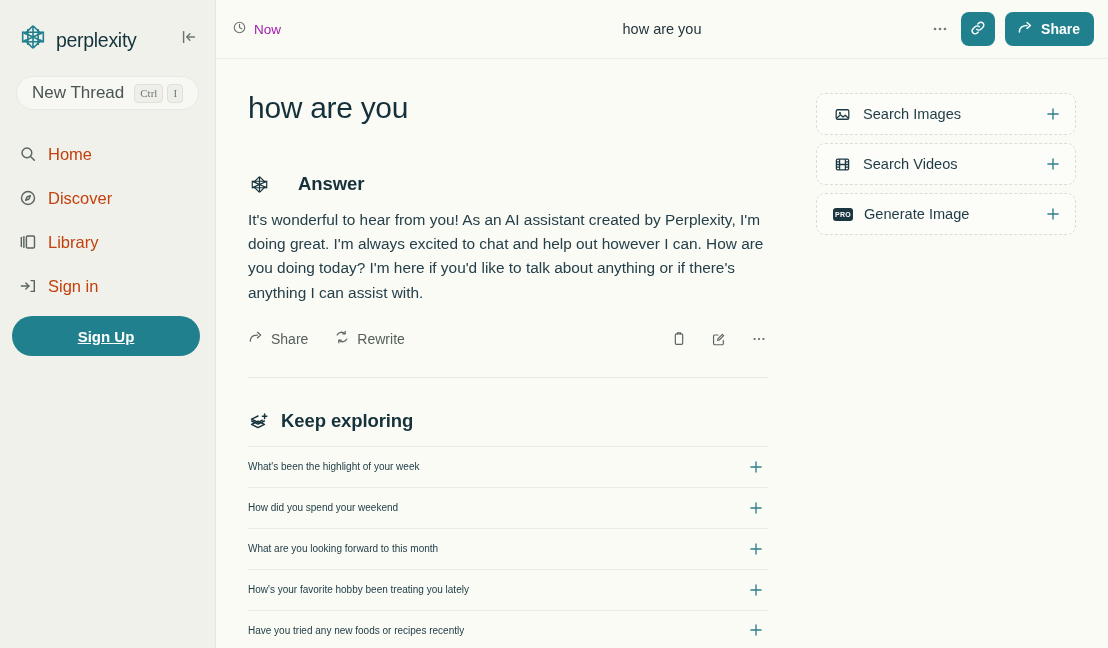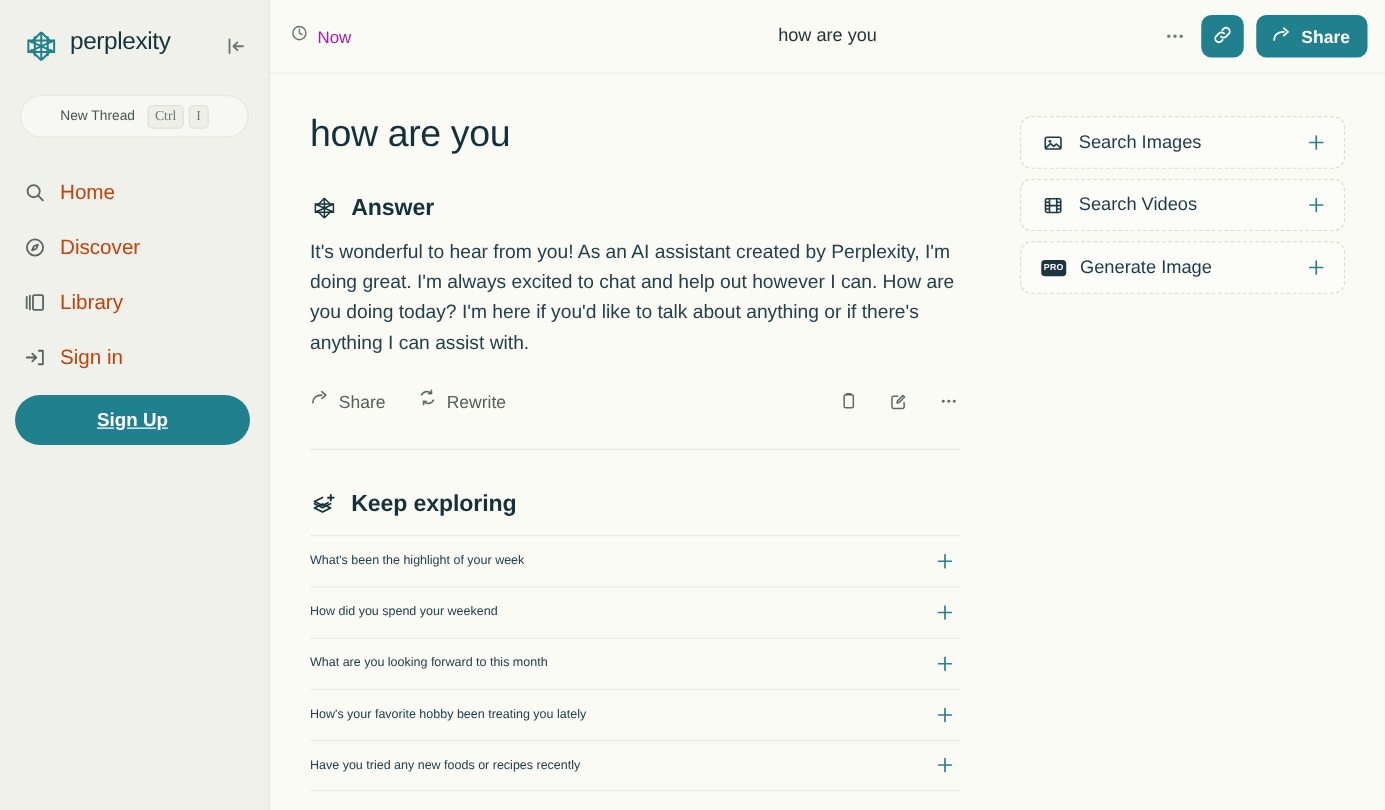--- a/index.html
+++ b/index.html
@@ -36,21 +36,21 @@
   .sidebar-top {
     display: flex;
     align-items: center;
     justify-content: space-between;
     padding: 16px 14px 0 18px;
     height: 58px;
   }
 
   .brand {
     display: flex;
-    align-items: flex-start;
+    align-items: flex-end;
     gap: 8px;
   }
 
   .brand-mark {
     width: 30px;
     height: 30px;
     flex: 0 0 30px;
     display: block;
   }
 
@@ -78,21 +78,21 @@
     background: #f7f7f3;
     border: 1px solid #e9e9e1;
     display: flex;
     align-items: center;
     justify-content: center;
     gap: 10px;
     cursor: pointer;
   }
 
   .new-thread-label {
-    font-size: 11px;
+    font-size: 17px;
     color: #4a5551;
   }
 
   .kbd-group { display: flex; gap: 4px; }
 
   .kbd {
     font-family: Liberation Serif, serif;
     font-size: 11px;
     color: #6d7874;
     background: #efefe9;
@@ -260,22 +260,22 @@
     font-size: 30px;
     font-weight: 400;
     color: #14313b;
     letter-spacing: -0.3px;
     line-height: 38px;
   }
 
   .section-head {
     display: flex;
     align-items: center;
-    gap: 11px;
-    margin-top: 28px;
+    gap: 28px;
+    margin-top: 46px;
   }
 
   .section-icon {
     width: 22px;
     height: 22px;
     flex: 0 0 22px;
     display: flex;
     align-items: center;
     justify-content: center;
     color: #17333c;

